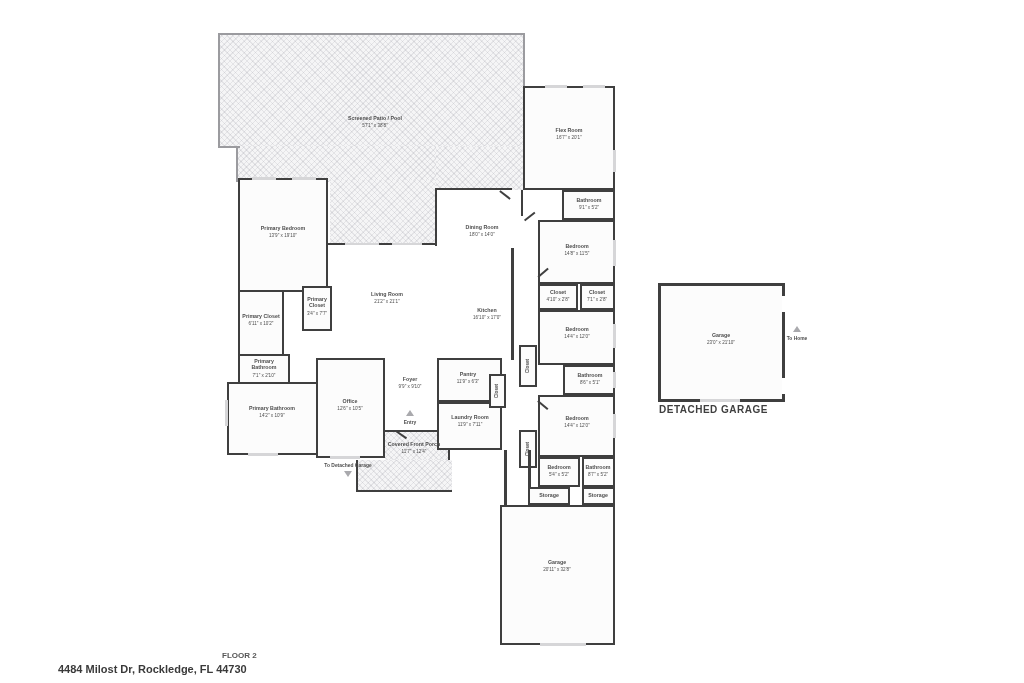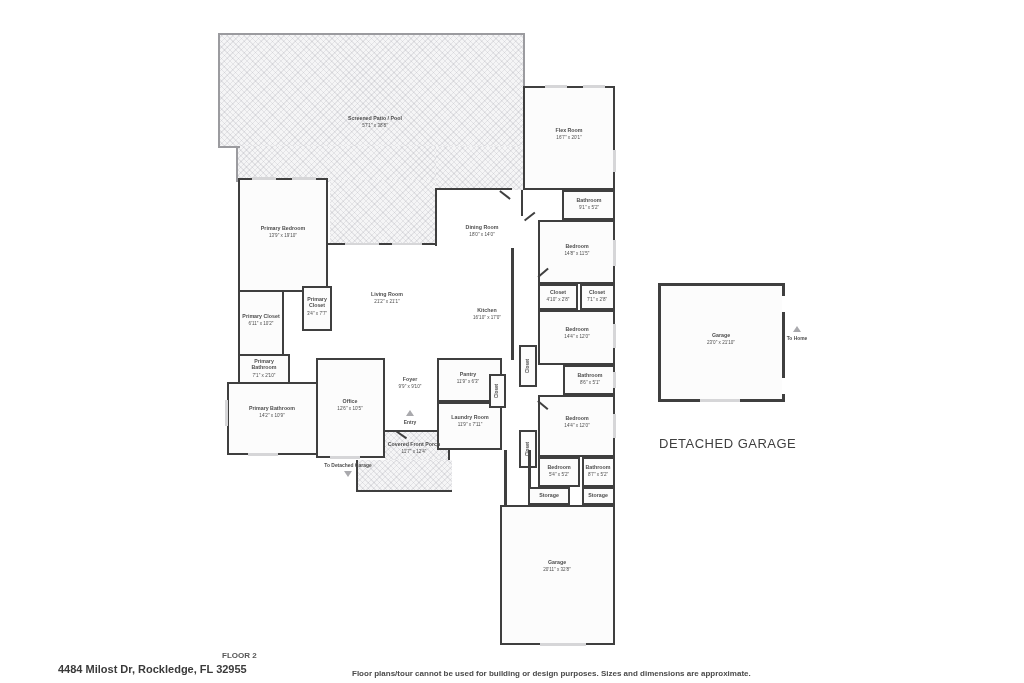--- a/index.html
+++ b/index.html
@@ -20,21 +20,21 @@
   .rlbl{position:absolute;transform:translate(-50%,-50%) scale(.66);text-align:center;
         color:#4d4d4d;width:max-content;line-height:1.3;z-index:10;}
   .rlbl .nm{display:block;font-size:8px;font-weight:bold;}
   .rlbl .dm{display:block;font-size:7px;}
   .rlbl.vert{transform:translate(-50%,-50%) rotate(-90deg) scale(.58);}
   .tri{position:absolute;width:0;height:0;z-index:10;transform:translate(-50%,0);}
   .tri.up{border-left:4px solid transparent;border-right:4px solid transparent;border-bottom:6px solid #a9a9ad;}
   .tri.down{border-left:4px solid transparent;border-right:4px solid transparent;border-top:6px solid #a9a9ad;}
   .note{position:absolute;transform:translate(-50%,-50%) scale(.7);width:max-content;
         font-size:7px;font-weight:bold;color:#4d4d4d;z-index:10;}
-  .caption{position:absolute;font-size:13px;font-weight:normal;color:#3f3f3f;letter-spacing:.5px;z-index:10;margin-top:32px;}
+  .caption{position:absolute;font-size:10px;font-weight:bold;color:#3f3f3f;letter-spacing:.5px;z-index:10;}
   .wm{position:absolute;left:4px;top:632px;font-size:31px;font-weight:bold;letter-spacing:1px;
       color:transparent;-webkit-text-stroke:1.2px #b7b7b9;z-index:10;}
   .floor-tag{position:absolute;left:222px;top:651px;font-size:8px;font-weight:bold;color:#555;z-index:10;}
   .address{position:absolute;left:58px;top:663px;font-size:11px;font-weight:bold;color:#3a3a3a;z-index:10;}
   .disclaimer{position:absolute;left:352px;top:669px;font-size:8px;font-weight:bold;color:#4a4a4a;z-index:10;}
 </style>
 </head>
 <body>
 
 <div id="plan">
@@ -254,16 +254,15 @@
     <span class="dm">23'0" x 21'10"</span>
   </div>
   <div class="win" style="left:782px;top:296px;width:3px;height:16px;background:#fff;"></div>
   <div class="win" style="left:782px;top:378px;width:3px;height:16px;background:#fff;"></div>
   <div class="win" style="left:700px;top:399px;width:40px;height:3px;"></div>
   <div class="caption" style="left:659px;top:404px;">DETACHED GARAGE</div>
   <div class="tri up" style="left:797px;top:326px;"></div>
   <div class="note" style="left:797px;top:338px;">To Home</div>
 
   <div class="floor-tag">FLOOR 2</div>
-  <div class="address">4484 Milost Dr, Rockledge, FL 32955</div>
-  <div class="disclaimer">Floor plans/tour cannot be used for building or design purposes. Sizes and dimensions are approximate.</div>
+  <div class="address">4484 Milost Dr, Rockledge, FL 44730</div>
 
 </div>
 
 </body></html>

